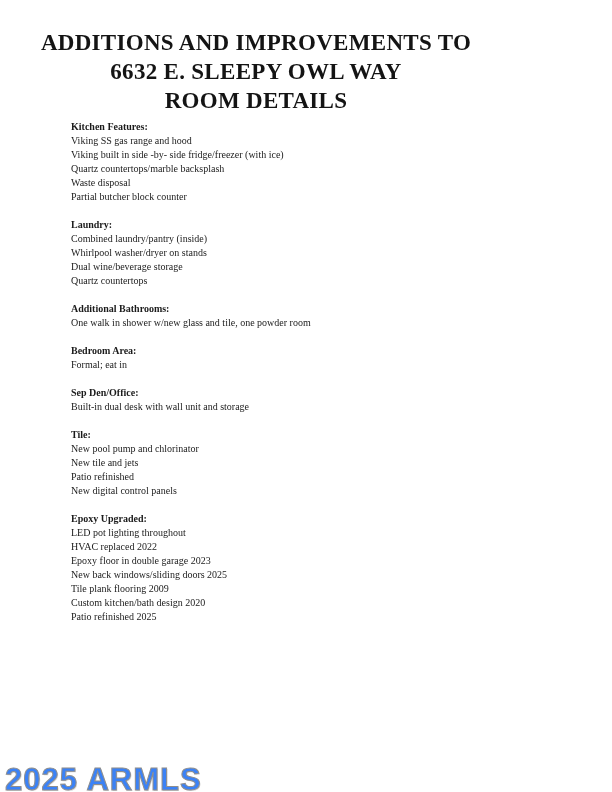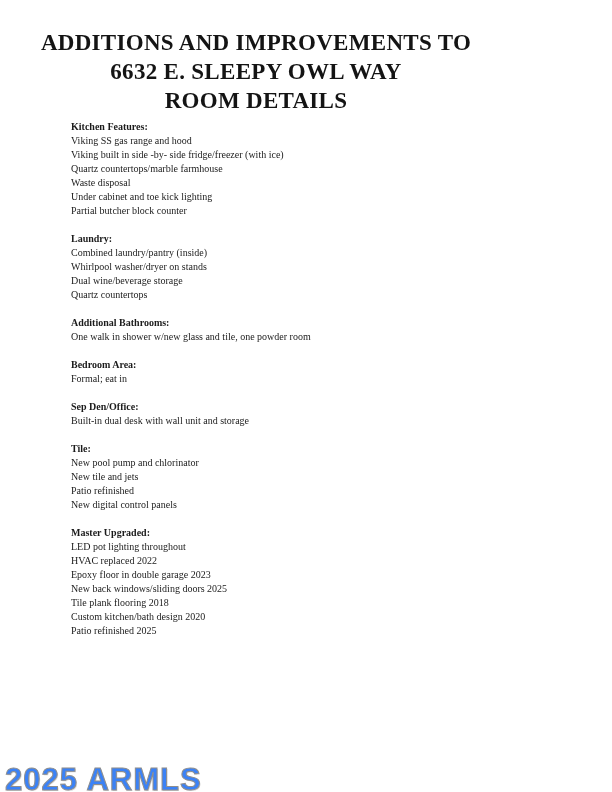--- a/index.html
+++ b/index.html
@@ -63,23 +63,22 @@
     <div>6632 E. SLEEPY OWL WAY</div>
     <div>ROOM DETAILS</div>
   </div>
 
   <div class="content">
 
     <div class="section">
       <div class="section-heading">Kitchen Features:</div>
       <div class="section-item">Viking SS gas range and hood</div>
       <div class="section-item">Viking built in side -by- side fridge/freezer (with ice)</div>
-      <div class="section-item">Quartz countertops/marble farmhouse</div>
+      <div class="section-item">Quartz countertops/marble backsplash</div>
       <div class="section-item">Waste disposal</div>
-      <div class="section-item">Under cabinet and toe kick lighting</div>
       <div class="section-item">Partial butcher block counter</div>
     </div>
 
     <div class="section">
       <div class="section-heading">Laundry:</div>
       <div class="section-item">Combined laundry/pantry (inside)</div>
       <div class="section-item">Whirlpool washer/dryer on stands</div>
       <div class="section-item">Dual wine/beverage storage</div>
       <div class="section-item">Quartz countertops</div>
     </div>
@@ -102,26 +101,26 @@
 
     <div class="section">
       <div class="section-heading">Tile:</div>
       <div class="section-item">New pool pump and chlorinator</div>
       <div class="section-item">New tile and jets</div>
       <div class="section-item">Patio refinished</div>
       <div class="section-item">New digital control panels</div>
     </div>
 
     <div class="section">
-      <div class="section-heading">Master Upgraded:</div>
+      <div class="section-heading">Epoxy Upgraded:</div>
       <div class="section-item">LED pot lighting throughout</div>
       <div class="section-item">HVAC replaced 2022</div>
       <div class="section-item">Epoxy floor in double garage 2023</div>
       <div class="section-item">New back windows/sliding doors 2025</div>
-      <div class="section-item">Tile plank flooring 2018</div>
+      <div class="section-item">Tile plank flooring 2009</div>
       <div class="section-item">Custom kitchen/bath design 2020</div>
       <div class="section-item">Patio refinished 2025</div>
     </div>
 
   </div>
 
   <div class="watermark">2025 ARMLS</div>
 
 </div>
 

